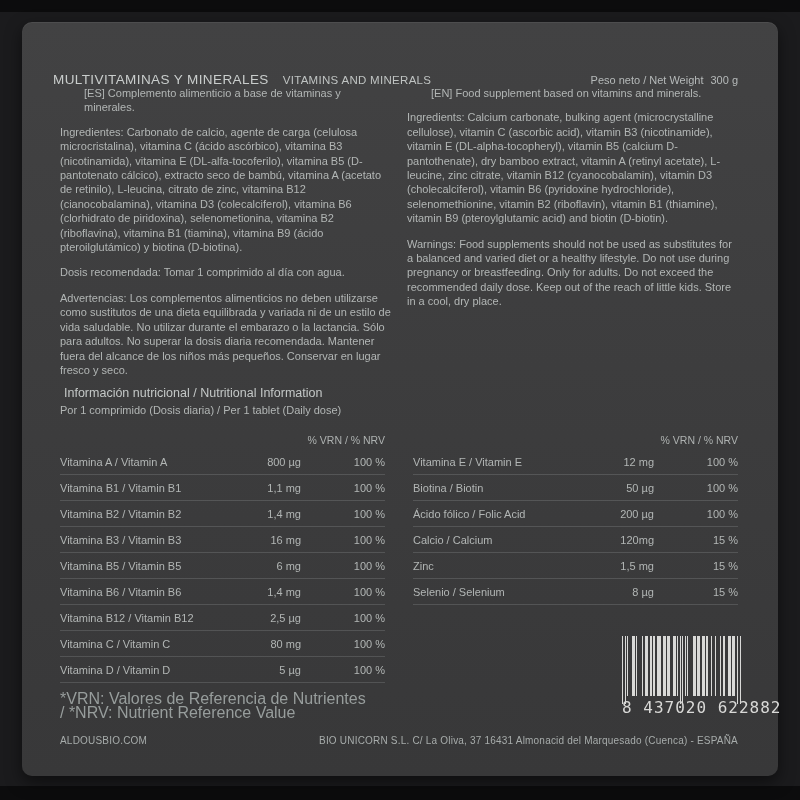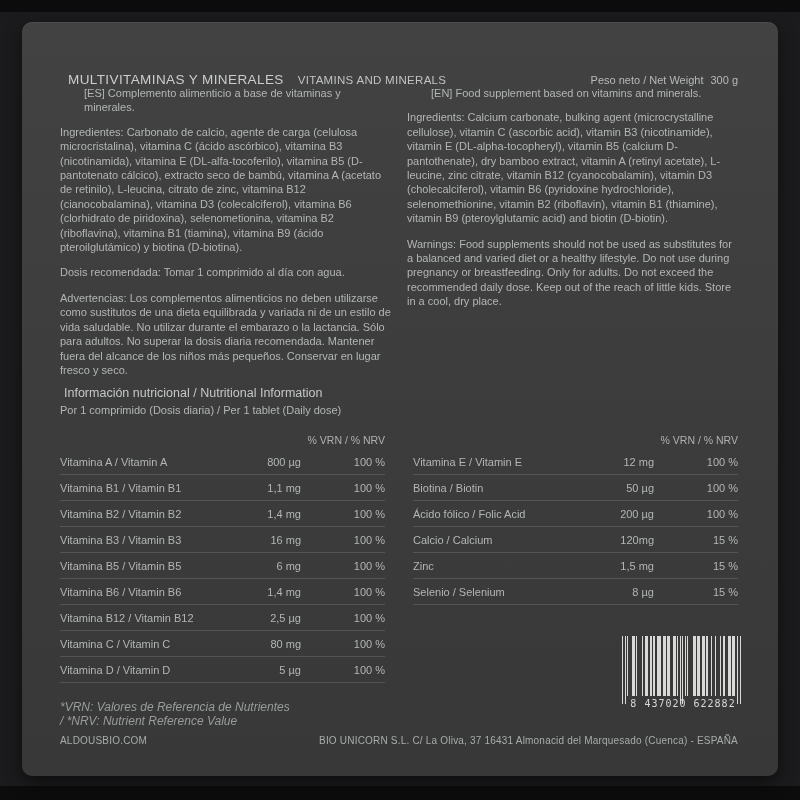--- a/index.html
+++ b/index.html
@@ -14,21 +14,21 @@
   .letterbox.bottom{bottom:0;height:14px;}
 
   .label-card{
     position:absolute;left:22px;top:22px;width:756px;height:754px;
     border-radius:10px;
     background:linear-gradient(180deg,#424243 0%,#3c3c3d 55%,#383839 100%);
     box-shadow:inset 0 1px 0 rgba(255,255,255,0.06), 0 6px 16px rgba(0,0,0,0.5);
   }
 
   
-  .label-header{position:absolute;top:50px;left:46px;right:40px;display:flex;align-items:baseline;}
+  .label-header{position:absolute;top:50px;left:31px;right:40px;display:flex;align-items:baseline;}
   .title-es{font-size:13.5px;letter-spacing:.4px;color:#c9cdcc;font-weight:400;}
   .title-en{font-size:11.5px;letter-spacing:.3px;color:#bfc3c2;margin-left:14px;}
   .net-weight{margin-left:auto;font-size:11px;color:#b6baba;}
   .net-weight .val{margin-left:7px;}
 
   
   .bilingual{
     position:absolute;top:64px;left:38px;right:40px;
     display:grid;grid-template-columns:1fr 1fr;column-gap:16px;
     font-size:11px;line-height:14.4px;color:#b2b6b5;
@@ -47,31 +47,31 @@
     display:grid;grid-template-columns:1fr 1fr;column-gap:28px;
     font-size:11px;color:#b2b6b5;
   }
   .vrn-header{height:20px;display:flex;align-items:flex-end;justify-content:flex-end;
     font-size:10.5px;color:#aeb2b1;padding-bottom:3px;}
   .nutrient-row{
     height:25px;display:grid;grid-template-columns:1fr 92px 84px;align-items:center;
     border-bottom:1px solid rgba(220,224,223,0.16);
   }
   .nutrient-row .amount,.nutrient-row .nrv{text-align:right;}
-  .footnote{margin-top:18px;font-size:12px;line-height:13.5px;color:#979d9c;font-style:italic;}
+  .footnote{margin-top:9px;font-size:16px;line-height:13.5px;color:#979d9c;}
 
   
   .barcode-block{margin-top:31px;margin-left:auto;margin-right:-6px;width:122px;}
   .barcode-bars{display:flex;height:68px;align-items:flex-start;}
   .bar-module{flex:0 0 1.25px;height:60px;}
   .bar-module.on{background:#d9d9d7;}
   .bar-module.guard{height:68px;}
   .barcode-number{
-    margin-top:-6px;text-align:center;white-space:nowrap;
-    font-family:"DejaVu Sans Mono",monospace;font-size:10px;letter-spacing:1px;color:#d9d9d7;
+    margin-top:-6px;text-align:right;white-space:nowrap;
+    font-family:"DejaVu Sans Mono",monospace;font-size:16px;letter-spacing:1px;color:#d9d9d7;
   }
 
   
   .bottom-bar{
     position:absolute;top:713px;left:38px;right:40px;
     display:flex;justify-content:space-between;align-items:baseline;
     font-size:10px;letter-spacing:.2px;color:#a7acab;
   }
 </style>
 </head>

